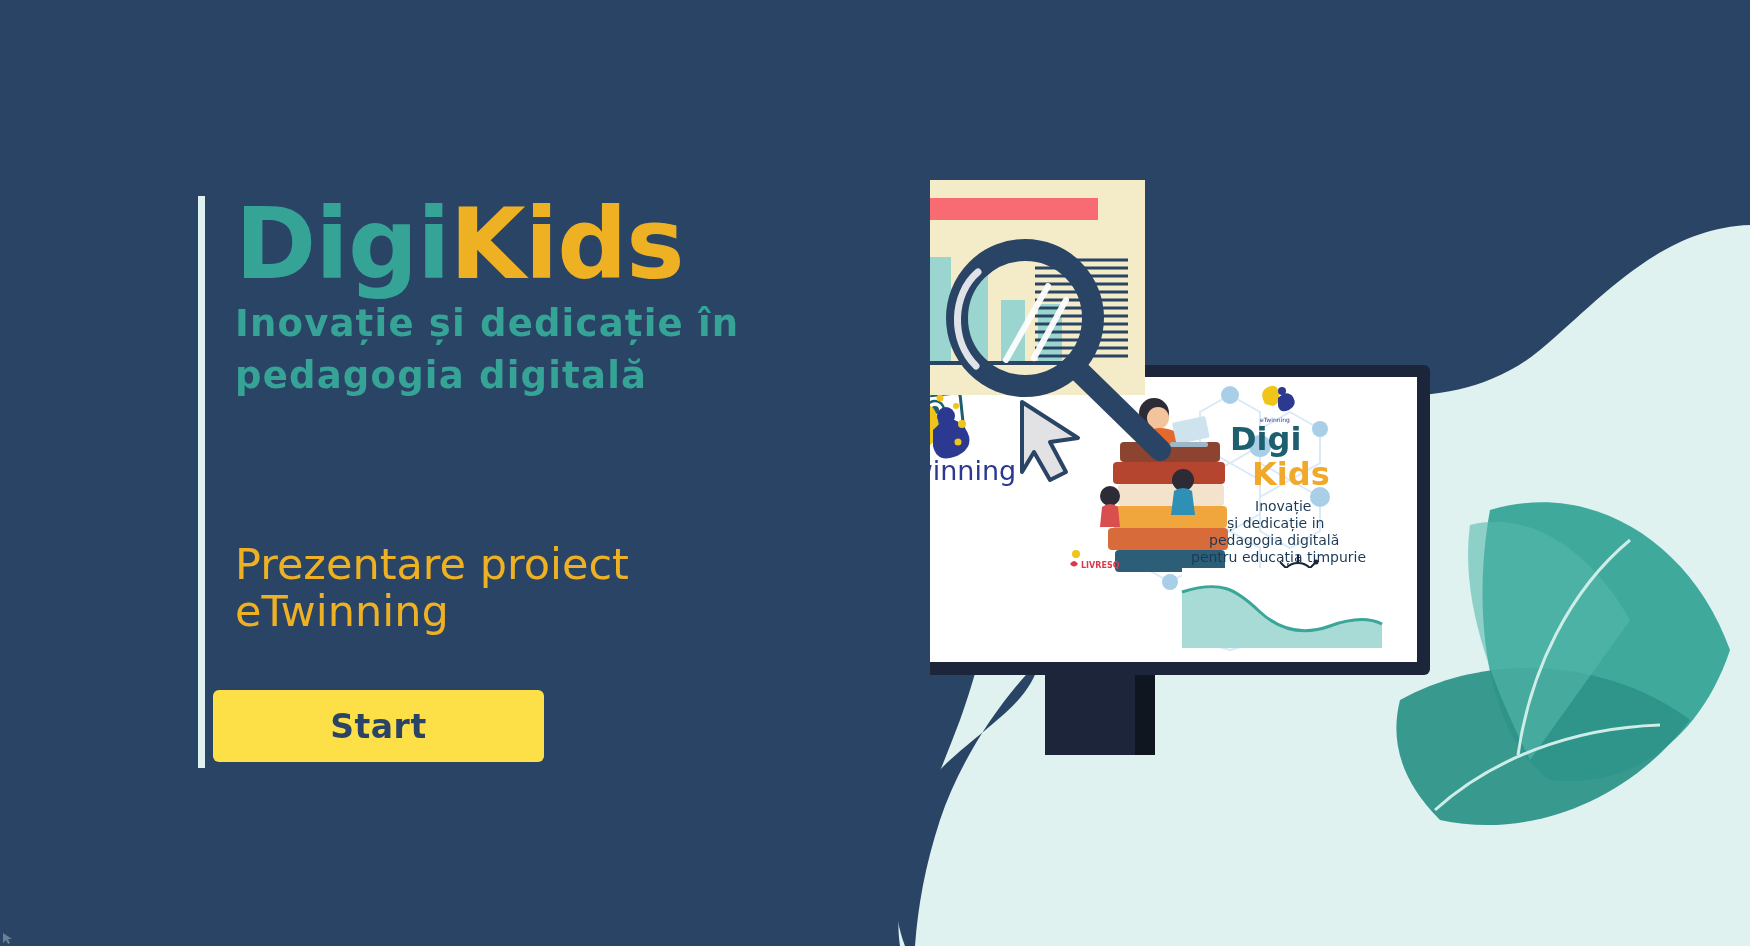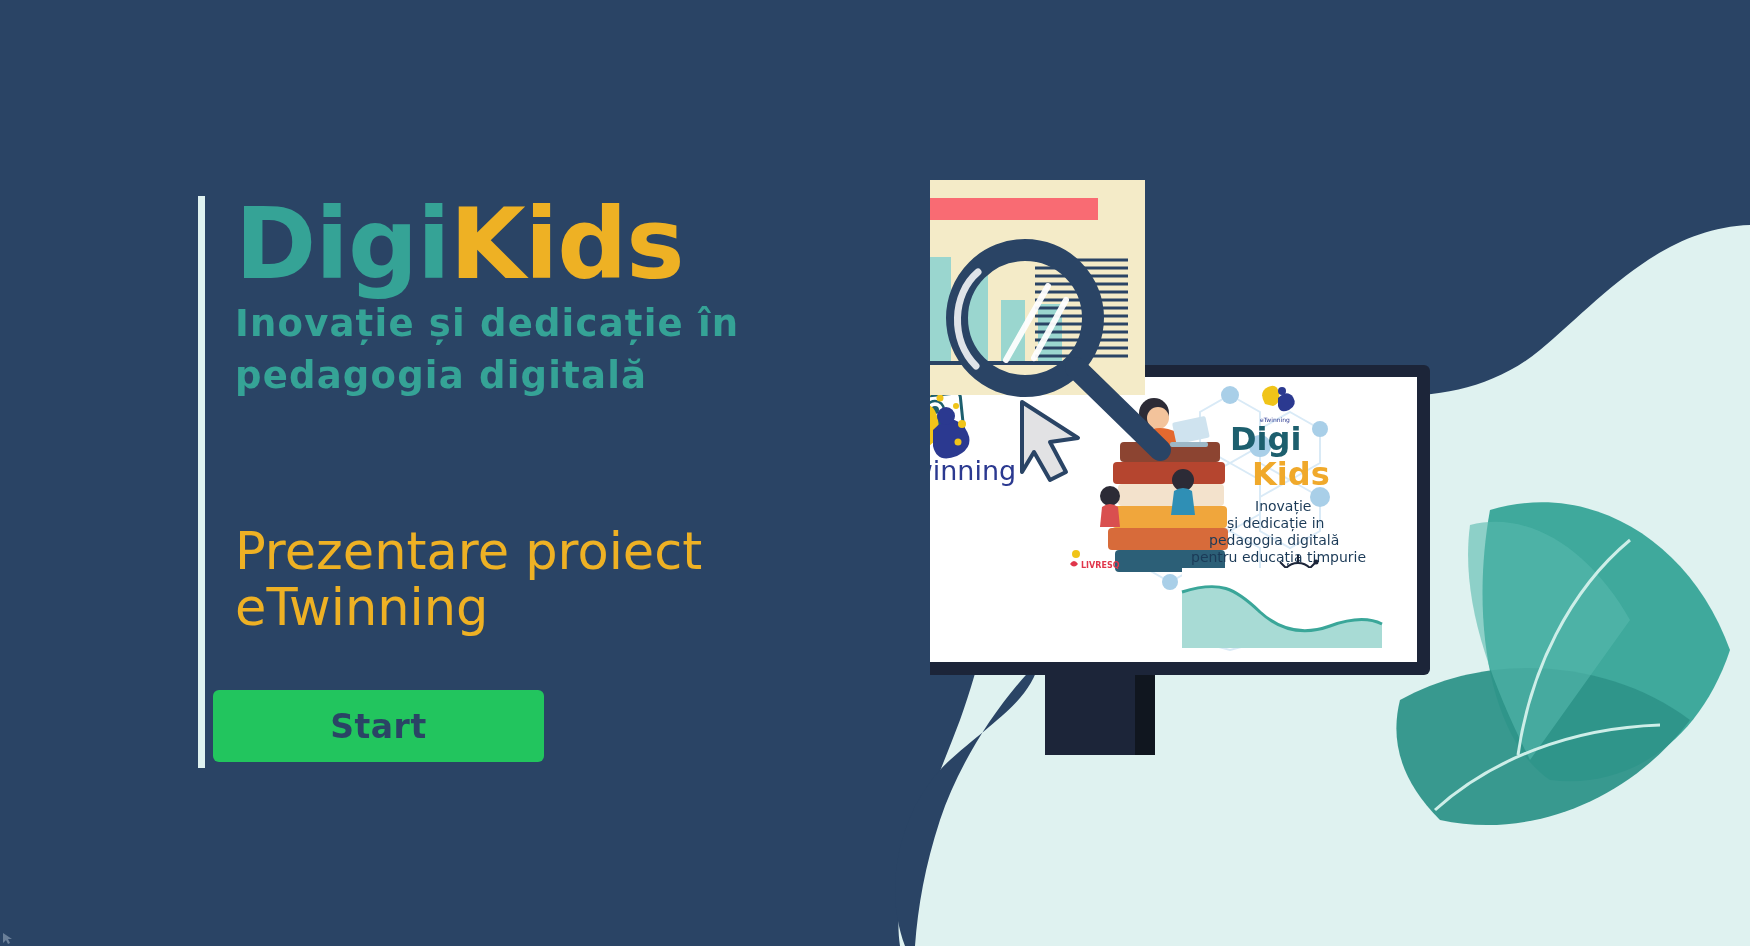--- a/index.html
+++ b/index.html
@@ -47,33 +47,33 @@
     font-size: 37px;
     line-height: 1.20;
     letter-spacing: 1.2px;
     color: #35a396;
     white-space: nowrap;
   }
   .subtitle div { height: 52px; }
 
   .kicker {
     position: absolute;
-    left: 30px; top: 328px;
-    font-family: "DejaVu Sans", sans-serif;
-    font-size: 51px;
+    left: 30px; top: 345px;
+    font-family: "DejaVu Sans", sans-serif;
+    font-size: 43px;
     line-height: 1.10;
     color: #eeb124;
     letter-spacing: 0px;
   }
 
   .start-btn {
     position: absolute;
     left: 8px; top: 494px;
     width: 331px; height: 72px;
-    background: #22c55e;
+    background: #fde047;
     border: none; border-radius: 6px;
     color: #2a4465;
     font-family: "DejaVu Sans", sans-serif;
     font-weight: bold;
     font-size: 33px;
     letter-spacing: 0.5px;
     cursor: pointer;
     display: flex; align-items: center; justify-content: center;
   }
 

